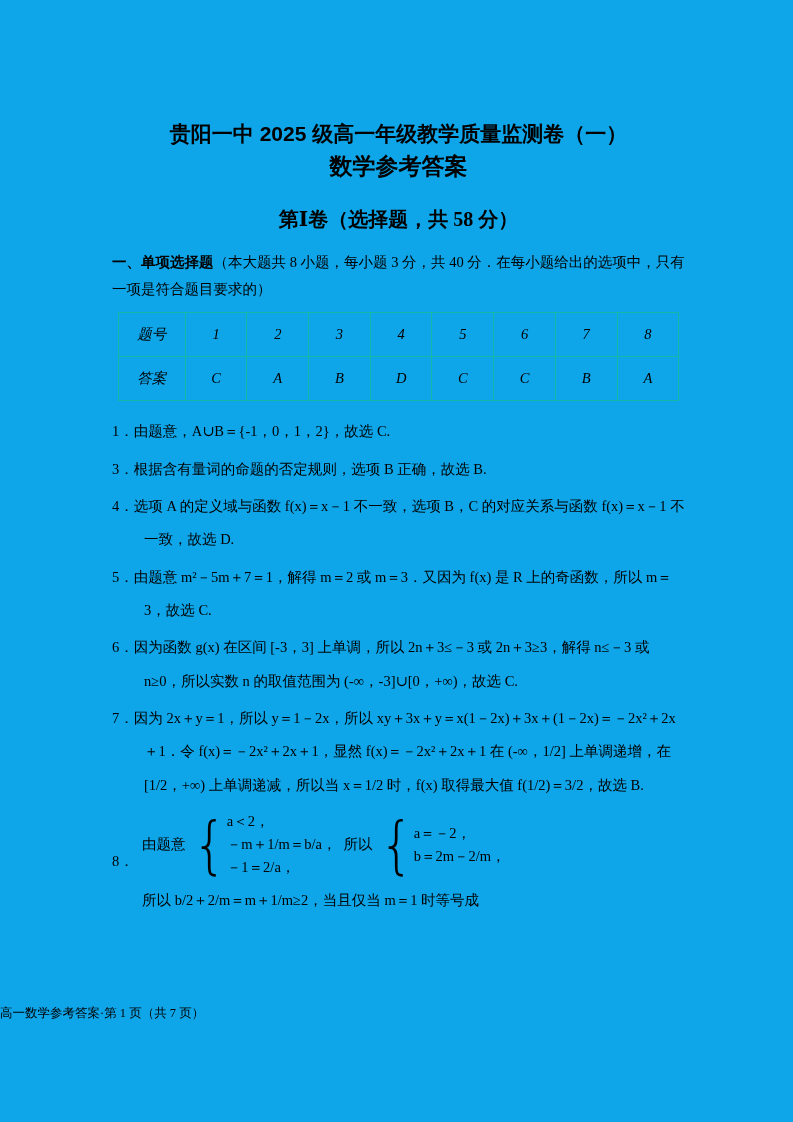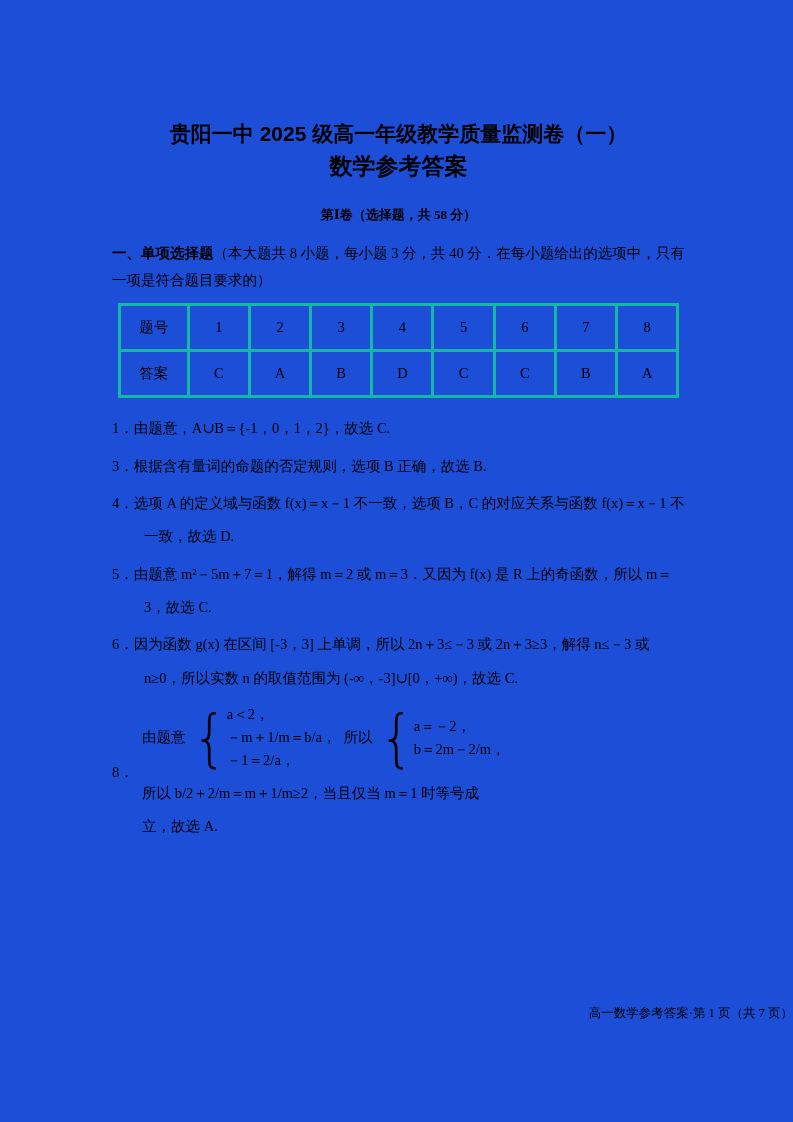--- a/index.html
+++ b/index.html
@@ -1,20 +1,20 @@
 <!DOCTYPE html>
 <html><head>
 <meta charset="utf-8">
 <style>
   html,body{margin:0;padding:0;background:#e8e8e8;}
   .page{
     position:relative;
     width:793px;height:1122px;
     margin:0 auto;
-    background:#1d4ed8;
+    background:#0ea5e9;
     box-sizing:border-box;
     padding:118px 108px 0 112px;
     font-family:"Liberation Serif","DejaVu Serif",serif;
     color:#000;
     font-size:14.5px;
     overflow:hidden;
   }
   .title{
     text-align:center;
     font-family:"Liberation Sans","DejaVu Sans",sans-serif;
@@ -27,45 +27,46 @@
     text-align:center;
     font-family:"Liberation Sans","DejaVu Sans",sans-serif;
     font-weight:bold;
     font-size:23px;
     line-height:1.4;
     margin:0 0 24px 0;
   }
   .section-title{
     text-align:center;
     font-weight:bold;
-    font-size:13px;
+    font-size:20px;
     margin:0 0 16px 0;
   }
   .part-heading{
     line-height:1.85;
     margin:0 0 10px 0;
   }
   .bold-sans{
     font-family:"Liberation Sans","DejaVu Sans",sans-serif;
     font-weight:bold;
     margin-top:37px;
   }
   table.answers{
     border-collapse:collapse;
     width:98%;
     margin:4px auto 14px auto;
     text-align:center;
     font-size:14.5px;
     table-layout:fixed;
   }
   table.answers th, table.answers td{
-    border:3px solid #14b8a6;
+    border:1px solid #14b8a6;
     height:35px;
     font-weight:normal;
     padding:4px;
+    font-style:italic;
   }
   table.answers th{width:58px;}
   .analysis-label{
     font-family:"Liberation Sans","DejaVu Sans",sans-serif;
     font-weight:bold;
     margin:2px 0 6px 0;
   }
   .sol{
     padding-left:32px;
     text-indent:-32px;
@@ -95,21 +96,21 @@
     transform:scaleY(1.15);
     font-family:"DejaVu Sans",sans-serif;
   }
   .case-lines{display:inline-flex;flex-direction:column;line-height:1.6;}
   .sol8-tail{flex:1;min-width:190px;}
   .sol8-tail2{line-height:2.2;margin-top:4px;}
   .footer{
     position:absolute;
     left:0;right:0;
     bottom:100px;
-    text-align:right;
+    text-align:left;
     font-size:12.5px;
   }
 </style>
 </head>
 <body>
 
 <div class="page">
 
   <h1 class="title">贵阳一中 2025 级高一年级教学质量监测卷（一）</h1>
   <h1 class="subtitle">数学参考答案</h1>
@@ -150,20 +151,21 @@
 
 
   <p class="sol"><span>3．</span><span>根据含有量词的命题的否定规则，选项 B 正确，故选 B.</span></p>
 
   <p class="sol"><span>4．</span><span>选项 A 的定义域与函数 f(x)＝x－1 不一致，选项 B，C 的对应关系与函数 f(x)＝x－1 不一致，故选 D.</span></p>
 
   <p class="sol"><span>5．</span><span>由题意 m²－5m＋7＝1，解得 m＝2 或 m＝3．又因为 f(x) 是 R 上的奇函数，所以 m＝3，故选 C.</span></p>
 
   <p class="sol"><span>6．</span><span>因为函数 g(x) 在区间 [-3，3] 上单调，所以 2n＋3≤－3 或 2n＋3≥3，解得 n≤－3 或 n≥0，所以实数 n 的取值范围为 (-∞，-3]∪[0，+∞)，故选 C.</span></p>
 
+  <p class="sol"><span>7．</span><span>因为 2x＋y＝1，所以 y＝1－2x，所以 xy＋3x＋y＝x(1－2x)＋3x＋(1－2x)＝－2x²＋2x＋1．令 f(x)＝－2x²＋2x＋1，显然 f(x)＝－2x²＋2x＋1 在 (-∞，1/2] 上单调递增，在 [1/2，+∞) 上单调递减，所以当 x＝1/2 时，f(x) 取得最大值 f(1/2)＝3/2，故选 B.</span></p>
 
   <div class="sol sol8">
     <span class="sol-num">8．</span>
     <div class="sol8-body">
       <div class="sol8-row">
         <span>由题意</span>
         <span class="cases">
           <span class="brace">{</span>
           <span class="case-lines">
             <span>a＜2，</span>
@@ -174,19 +176,18 @@
         <span>所以</span>
         <span class="cases">
           <span class="brace">{</span>
           <span class="case-lines">
             <span>a＝－2，</span>
             <span>b＝2m－2/m，</span>
           </span>
         </span>
         <span class="sol8-tail">所以 b/2＋2/m＝m＋1/m≥2，当且仅当 m＝1 时等号成</span>
       </div>
-      <div class="sol8-tail2">立，故选 A.</div>
     </div>
   </div>
 
   <div class="footer">高一数学参考答案·第 1 页（共 7 页）</div>
 
 </div>
 
 </body></html>

